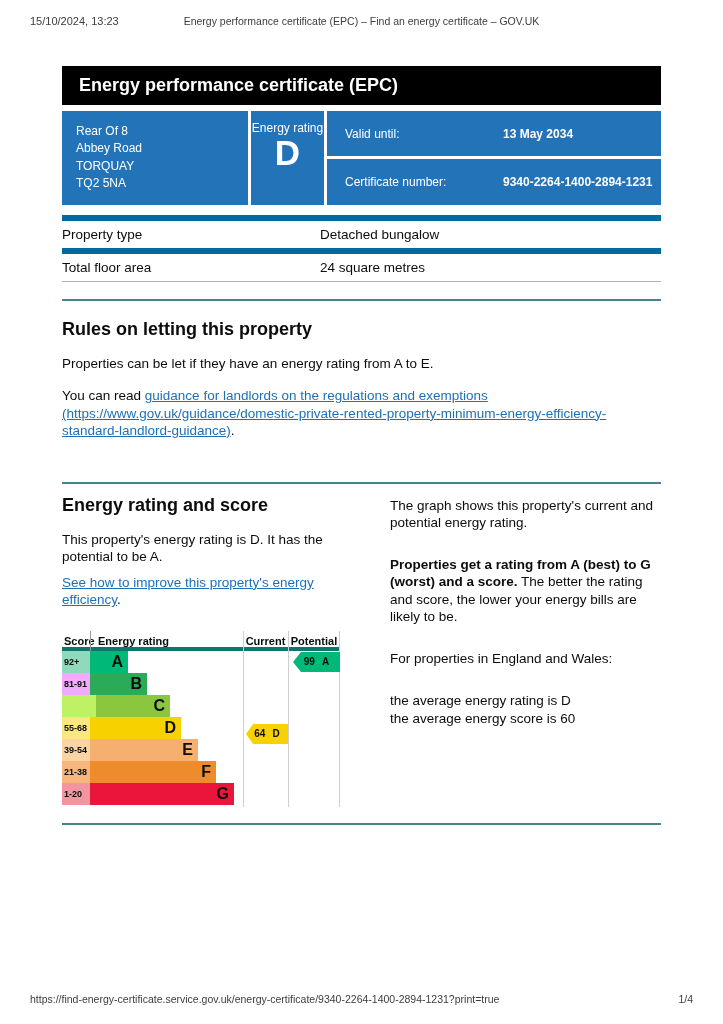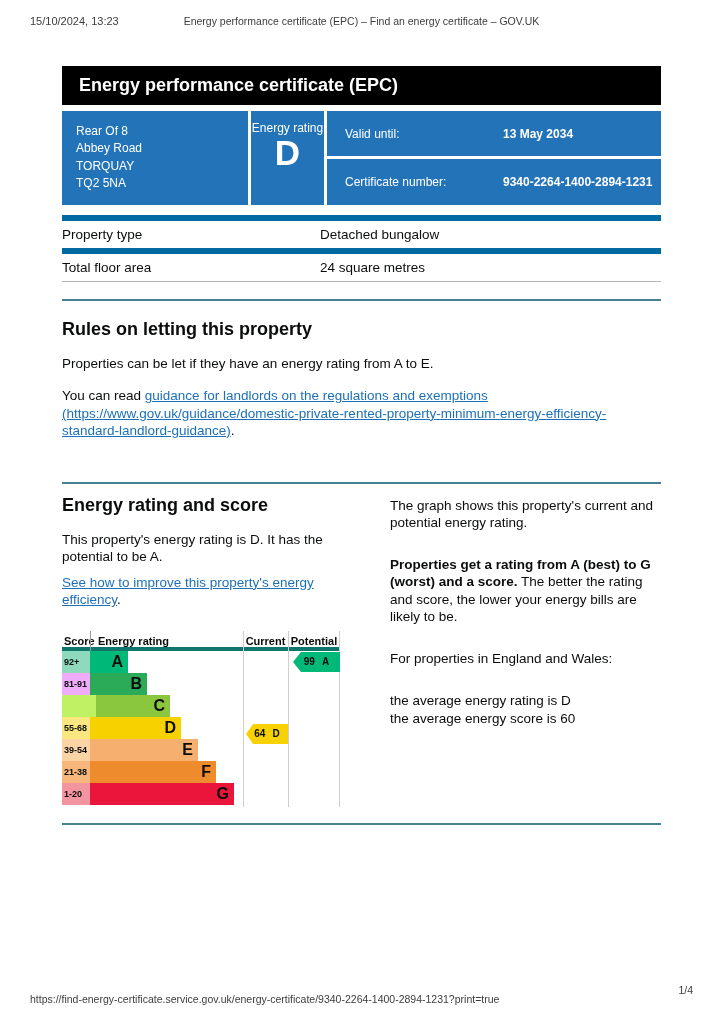--- a/index.html
+++ b/index.html
@@ -5,21 +5,21 @@
 <style>
   * { margin:0; padding:0; box-sizing:border-box; }
   html,body { background:#ffffff; }
   body { font-family:"Liberation Sans", sans-serif; color:#0b0c0c; }
   .sheet { position:relative; width:723px; height:1024px; background:#ffffff; overflow:hidden; }
 
   
   .ph-date { position:absolute; top:15px; left:30px; font-size:11px; color:#3d3d3d; }
   .ph-title { position:absolute; top:15px; left:0; right:0; text-align:center; font-size:10.5px; color:#3d3d3d; }
   .pf-url { position:absolute; bottom:19px; left:30px; font-size:10.5px; color:#3d3d3d; }
-  .pf-page { position:absolute; bottom:28px; right:30px; font-size:10.5px; color:#3d3d3d; }
+  .pf-page { position:absolute; bottom:19px; right:30px; font-size:10.5px; color:#3d3d3d; }
 
   .content { position:absolute; left:62px; top:66px; width:599px; }
 
   .banner { height:39px; background:#000000; color:#ffffff; font-size:18px; font-weight:bold;
             line-height:39px; padding-left:17px; margin-bottom:6px; }
 
   .summary-box { display:flex; background:#2373b9; color:#ffffff; min-height:87px; }
   .sb-address { width:186px; padding:12px 14px; font-size:12px; line-height:1.45; }
   .sb-rating { width:79px; border-left:3px solid #ffffff; border-right:3px solid #ffffff;
                text-align:center; padding-top:10px; }

